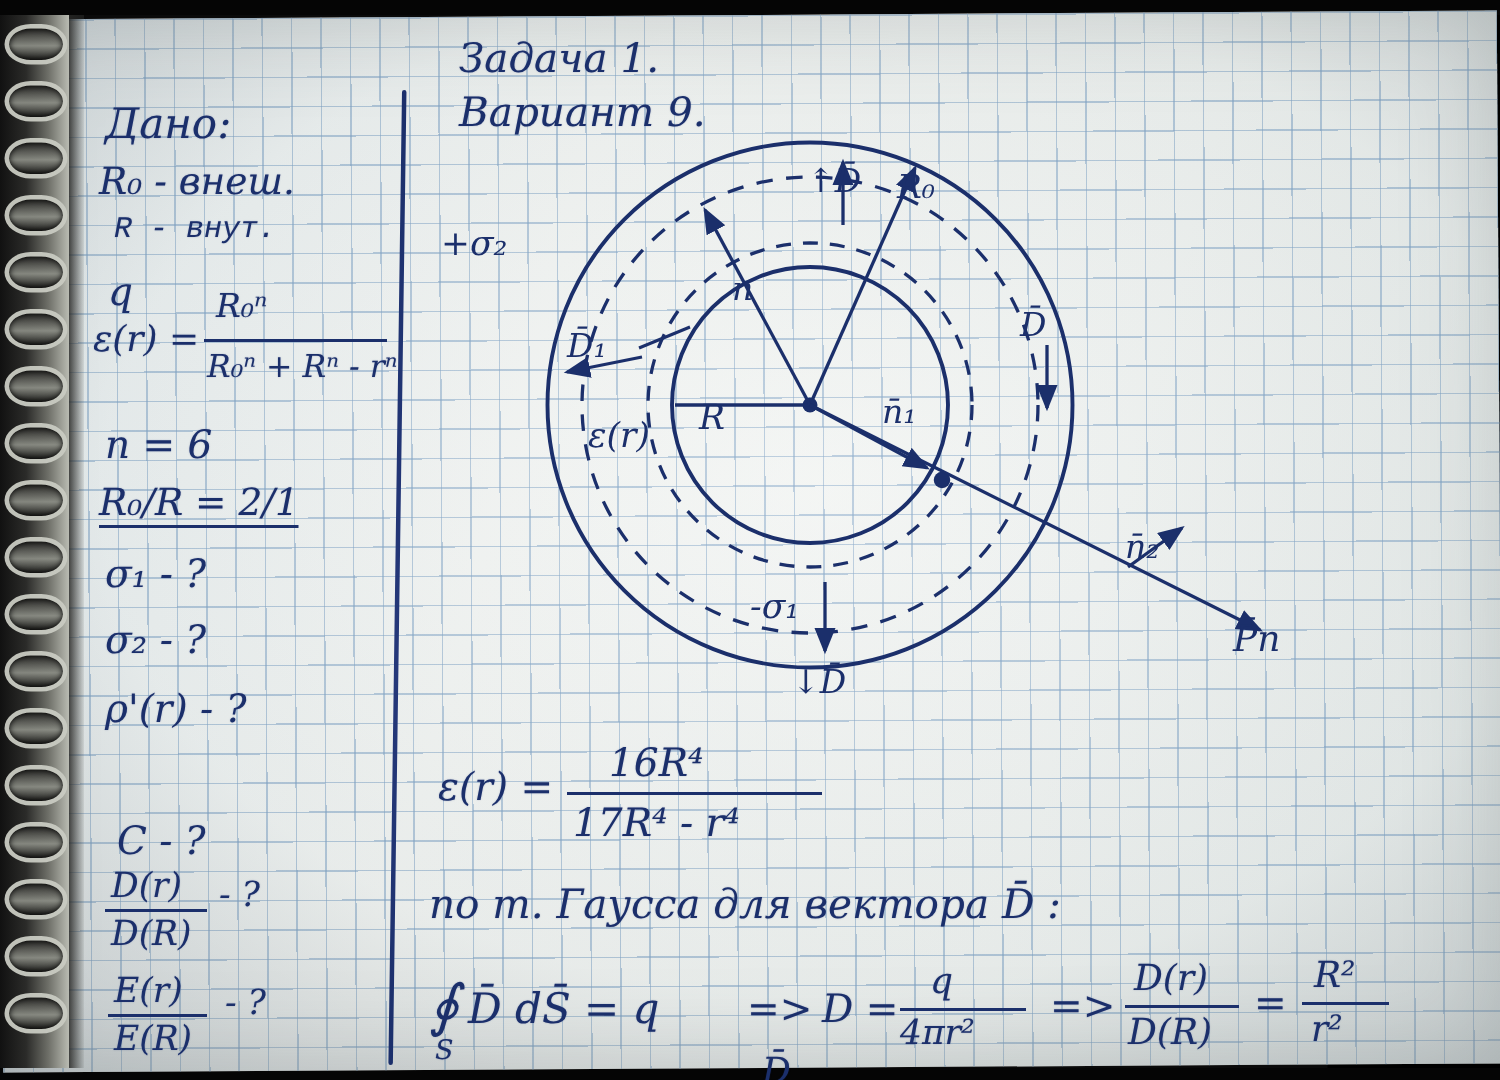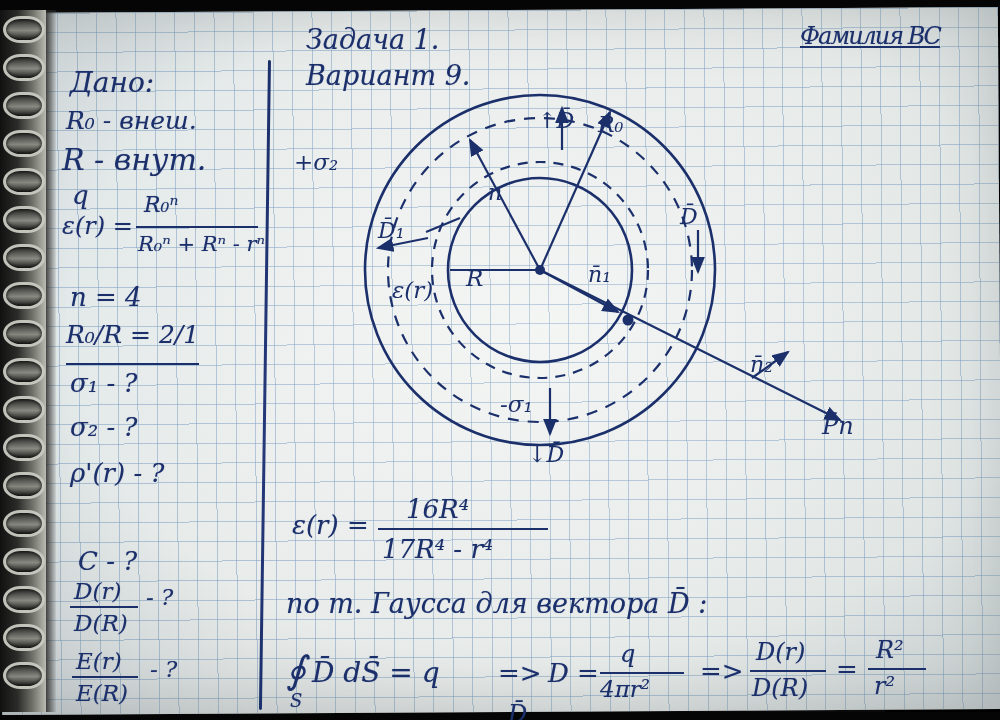--- a/index.html
+++ b/index.html
@@ -117,21 +117,21 @@
     top: 60px;
     width: 3px;
     height: 650px;
     background: linear-gradient(to bottom, #1b2f6b, #25387a 60%, #1b2f6b);
     transform: rotate(0.8deg);
     transform-origin: top center;
     z-index: 4;
     border-radius: 2px;
   }
 
-  .uline { border-bottom: 2px solid #1b2f6b; padding-bottom: 14px; }
+  .uline { border-bottom: 2px solid #1b2f6b; padding-bottom: 1px; }
 
   
   #diagram {
     position: absolute;
     left: 300px;
     top: 90px;
     width: 700px;
     height: 400px;
     z-index: 4;
   }
@@ -169,33 +169,32 @@
     <div class="ring" style="top:614px"></div>
     <div class="ring" style="top:652px"></div>
   </div>
 
   <div id="margin-rule"></div>
 
   <div id="ink">
 
     <div class="hw" style="left:306px; top:24px; font-size:27px;">Задача 1.</div>
     <div class="hw" style="left:306px; top:60px; font-size:27px;">Вариант 9.</div>
-    <div class="hw" style="left:800px; top:22px; font-size:24px; letter-spacing:-2px; text-decoration: underline;">Фамилия ВС</div>
 
     <div class="hw" style="left:70px; top:66px; font-size:28px;">Дано:</div>
     <div class="hw" style="left:66px; top:106px; font-size:25px;">R₀ - внеш.</div>
-    <div class="hw" style="left:62px; top:142px; font-size:30px;">R - внут.</div>
+    <div class="hw" style="left:76px; top:142px; font-size:20px;font-family:Liberation Mono, monospace;">R - внут.</div>
     <div class="hw" style="left:72px; top:180px; font-size:26px;">q</div>
 
     <div class="hw" style="left:62px; top:212px; font-size:24px;">ε(r) =</div>
     <div class="hw" style="left:144px; top:192px; font-size:22px; text-align:center;">R₀ⁿ</div>
     <div style="position:absolute; left:136px; top:226px; width:122px; height:2px; background:#1b2f6b;"></div>
     <div class="hw" style="left:138px; top:232px; font-size:21px;">R₀ⁿ + Rⁿ - rⁿ</div>
 
-    <div class="hw" style="left:70px; top:282px; font-size:26px;">n = 4</div>
+    <div class="hw" style="left:70px; top:282px; font-size:26px;">n = 6</div>
     <div class="hw uline" style="left:66px; top:320px; font-size:25px;">R₀/R = 2/1</div>
 
     <div class="hw" style="left:70px; top:368px; font-size:26px;">σ₁ - ?</div>
     <div class="hw" style="left:70px; top:412px; font-size:26px;">σ₂ - ?</div>
     <div class="hw" style="left:70px; top:458px; font-size:26px;">ρ'(r) - ?</div>
     <div class="hw" style="left:78px; top:546px; font-size:26px;">C - ?</div>
 
     <div class="hw" style="left:74px; top:578px; font-size:23px;">D(r)</div>
     <div style="position:absolute; left:70px; top:606px; width:68px; height:2px; background:#1b2f6b;"></div>
     <div class="hw" style="left:74px; top:610px; font-size:23px;">D(R)</div>

